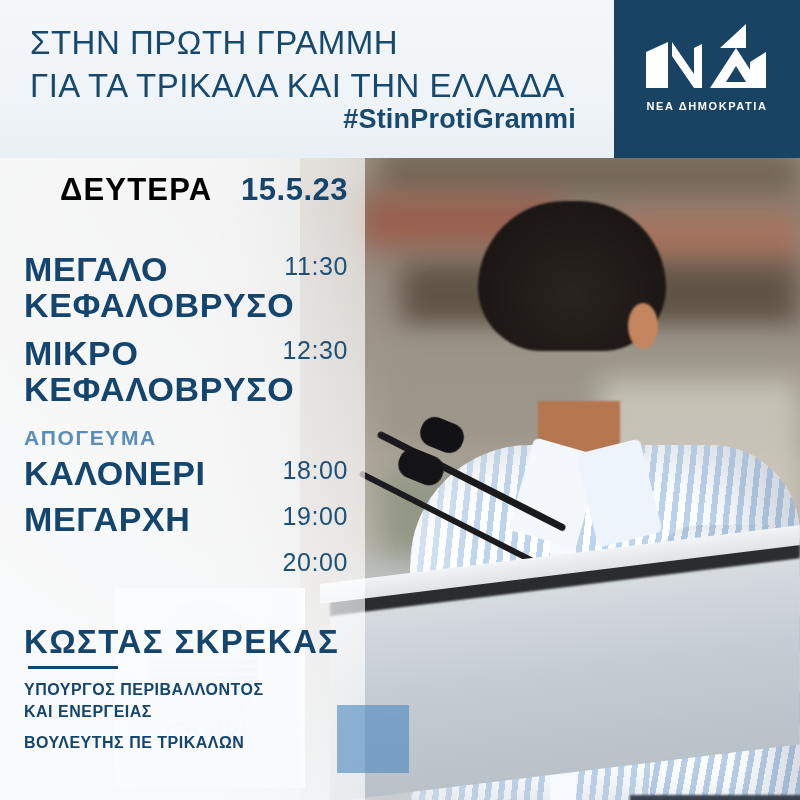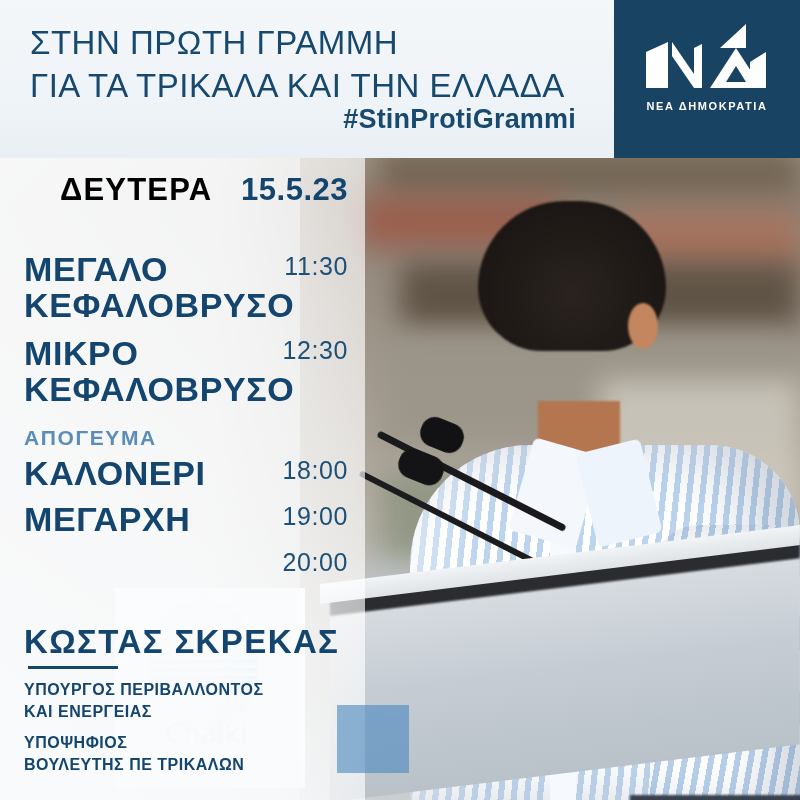--- a/index.html
+++ b/index.html
@@ -371,18 +371,17 @@
       <span class="time">20:00</span>
     </div>
 
     <div class="cand-name">ΚΩΣΤΑΣ ΣΚΡΕΚΑΣ</div>
     <div class="cand-rule"></div>
     <div class="cand-sub1">
       <div>ΥΠΟΥΡΓΟΣ ΠΕΡΙΒΑΛΛΟΝΤΟΣ</div>
       <div>ΚΑΙ ΕΝΕΡΓΕΙΑΣ</div>
     </div>
     <div class="cand-sub2">
-      <div>ΥΠΟΨΗΦΙΟΣ</div>
       <div>ΒΟΥΛΕΥΤΗΣ ΠΕ ΤΡΙΚΑΛΩΝ</div>
     </div>
 
   </div>
 </div>
 
 </body></html>

